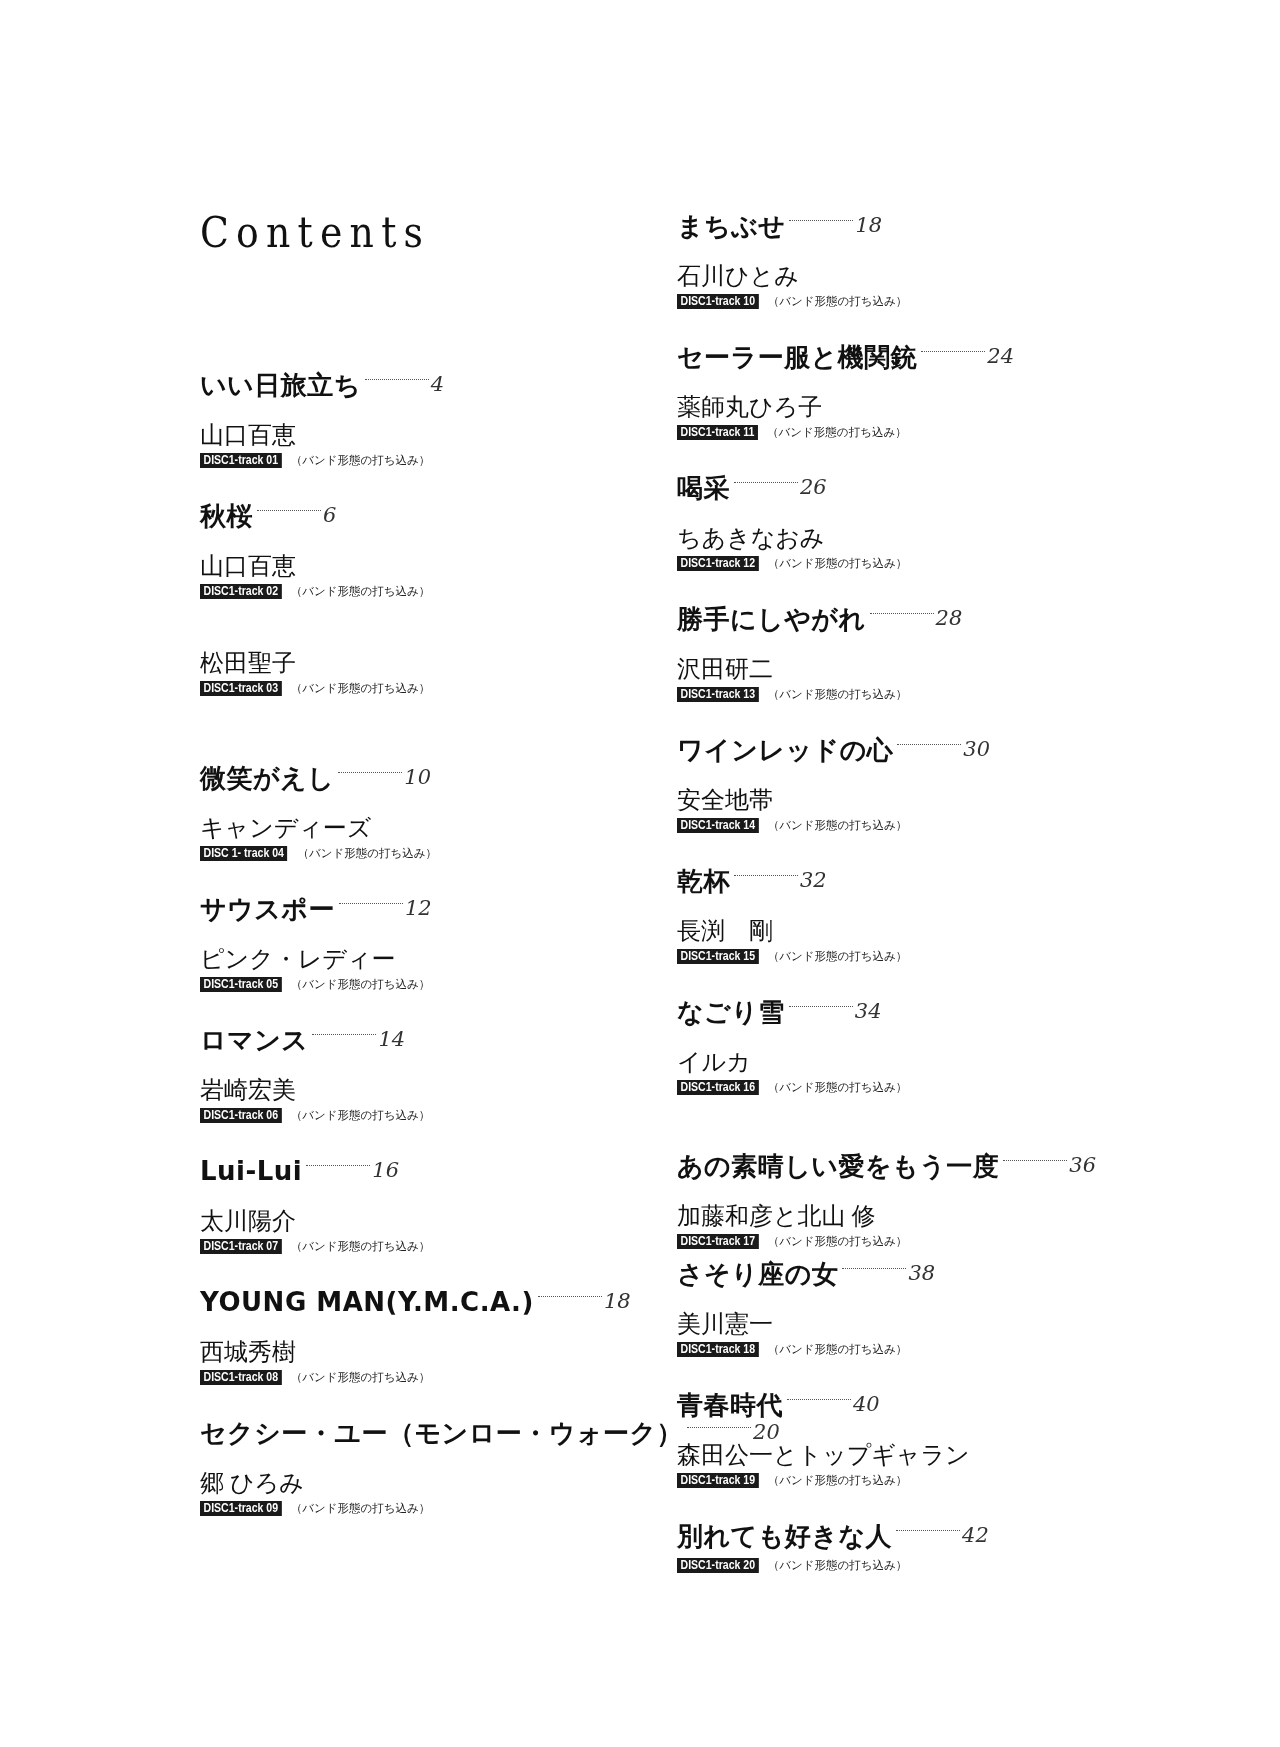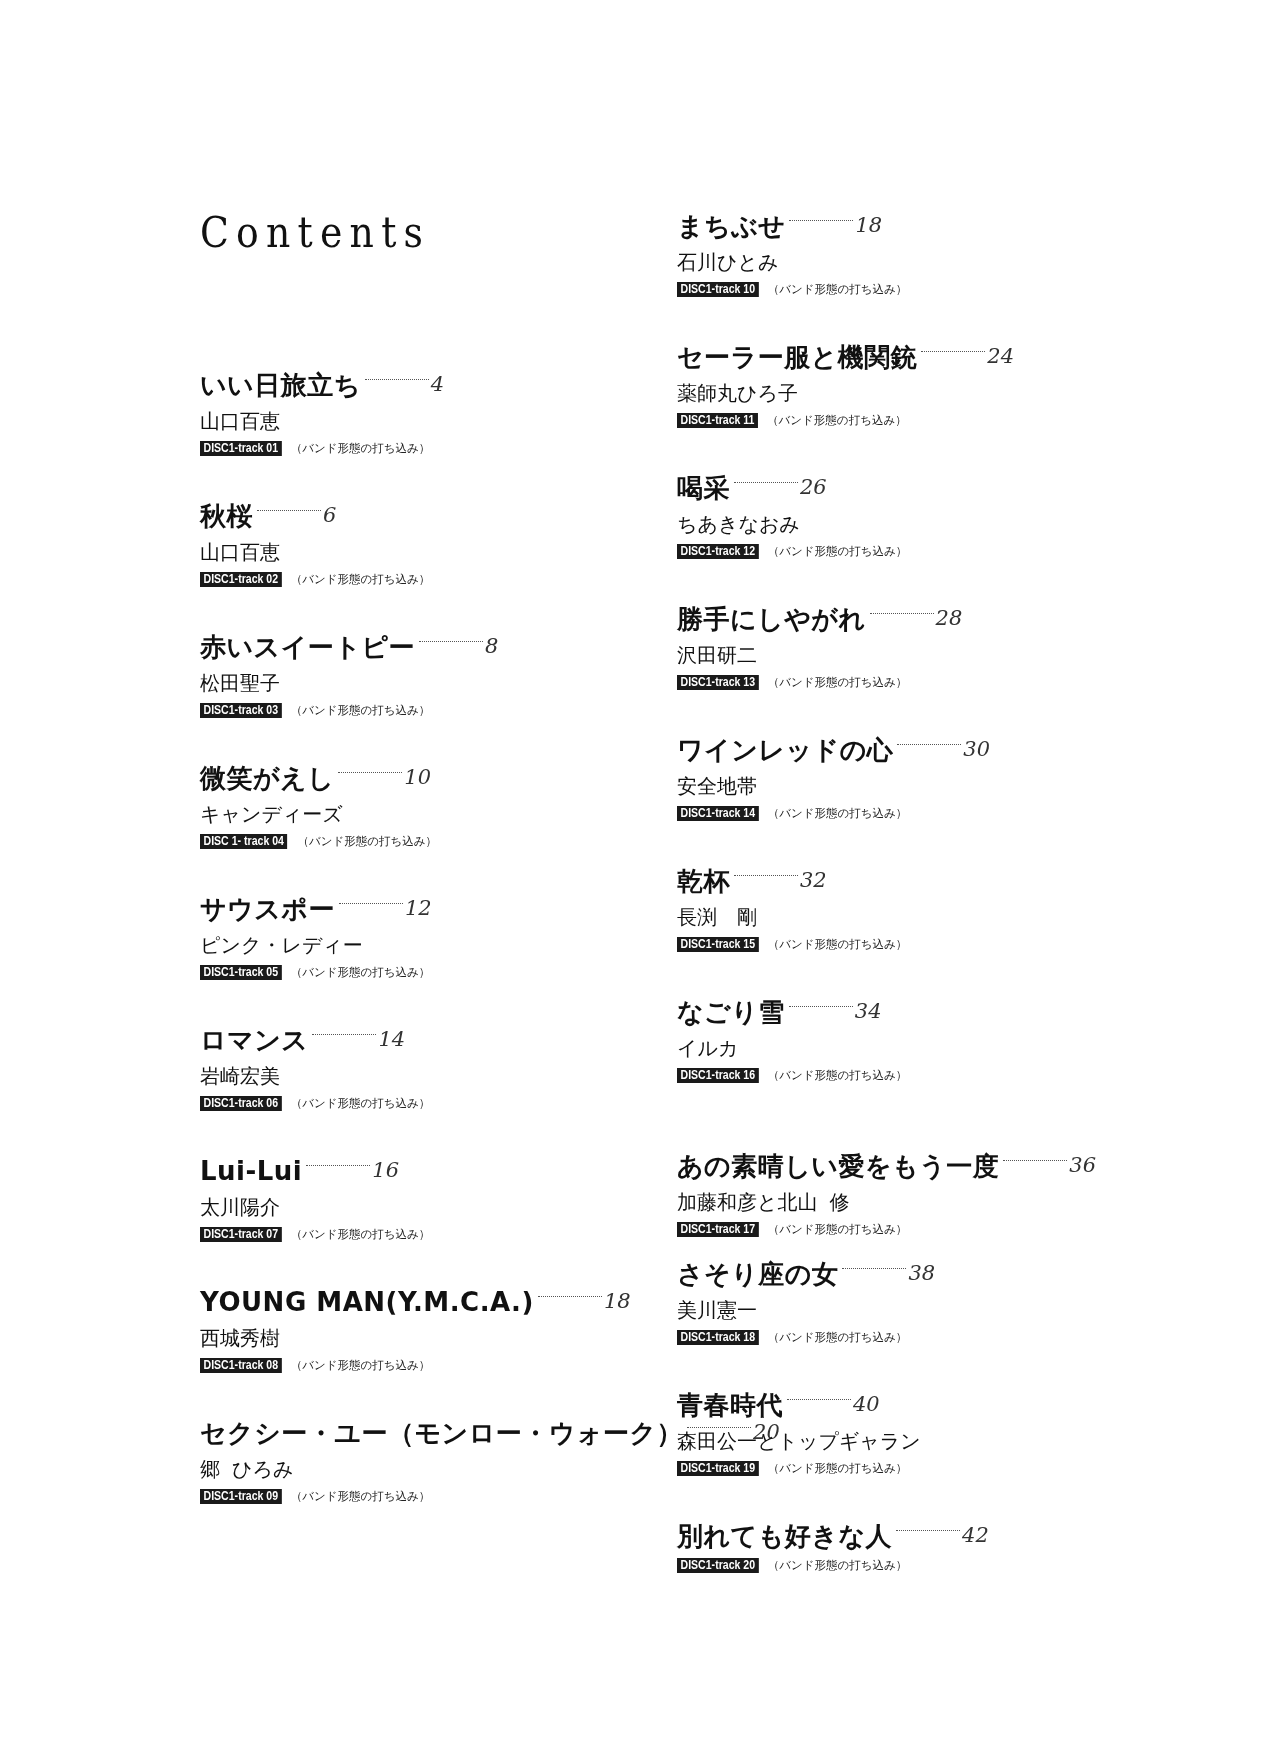--- a/index.html
+++ b/index.html
@@ -21,23 +21,23 @@
   }
   .leader {
     display: inline-block; width: 64px; height: 0; margin: 0 2px 11px 4px;
     border-bottom: 1px dotted #555;
   }
   .page-num {
     font-family: "DejaVu Serif", "Liberation Serif", serif;
     font-style: italic; font-size: 21px; line-height: 26px; color: #333; margin-bottom: 2px;
   }
   .artist {
-    margin-top: 8px;
-    font-family: Liberation Mono, monospace;
-    font-size: 20px; line-height: 26px; color: #111;
+    margin-top: 20px;
+    font-family: Liberation Serif, serif;
+    font-size: 24px; line-height: 26px; color: #111;
   }
   .track-row { margin-top: 5px; display: flex; align-items: flex-start; white-space: nowrap; }
   .track-badge {
     background: #1a1a1a; color: #fff;
     font-family: "Liberation Sans", "DejaVu Sans", sans-serif;
     font-weight: bold; font-size: 12px; line-height: 15px;
     padding: 0 4px; transform: scaleX(0.88); transform-origin: left center;
     margin-right: -6px;
   }
   .track-note {
@@ -69,25 +69,20 @@
         <span class="leader"></span>
         <span class="page-num">6</span>
       </div>
     <div class="artist">山口百恵</div>
     <div class="track-row">
         <span class="track-badge">DISC1-track 02</span>
         <span class="track-note">（バンド形態の打ち込み）</span>
       </div>
   </div>
   <div class="entry" style="top:630px">
-    <div class="title-row">
-        <span class="song-title">赤いスイートピー</span>
-        <span class="leader"></span>
-        <span class="page-num">8</span>
-      </div>
     <div class="artist">松田聖子</div>
     <div class="track-row">
         <span class="track-badge">DISC1-track 03</span>
         <span class="track-note">（バンド形態の打ち込み）</span>
       </div>
   </div>
   <div class="entry" style="top:761px">
     <div class="title-row">
         <span class="song-title">微笑がえし</span>
         <span class="leader"></span>

